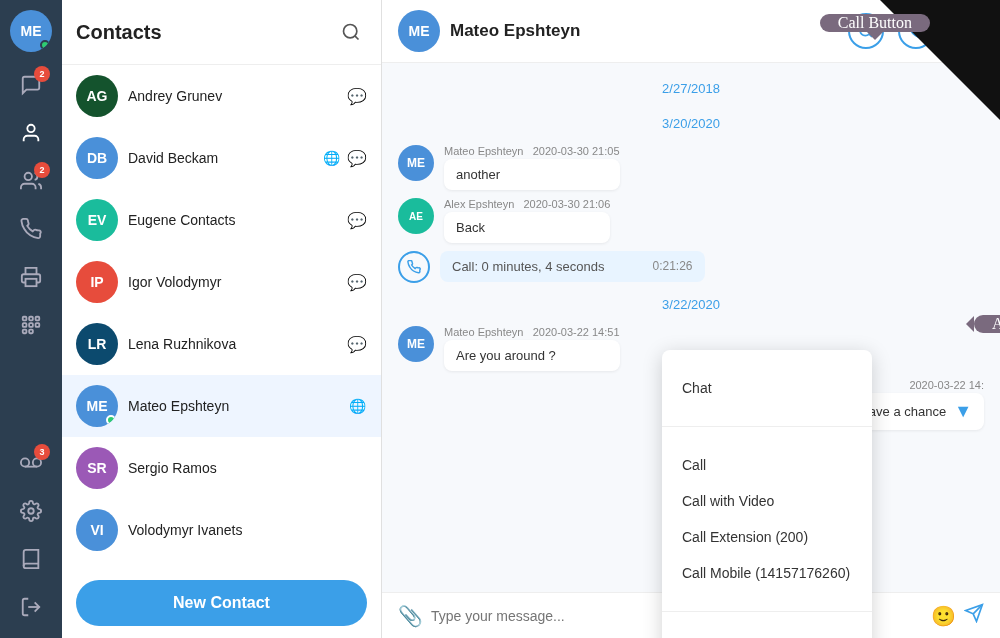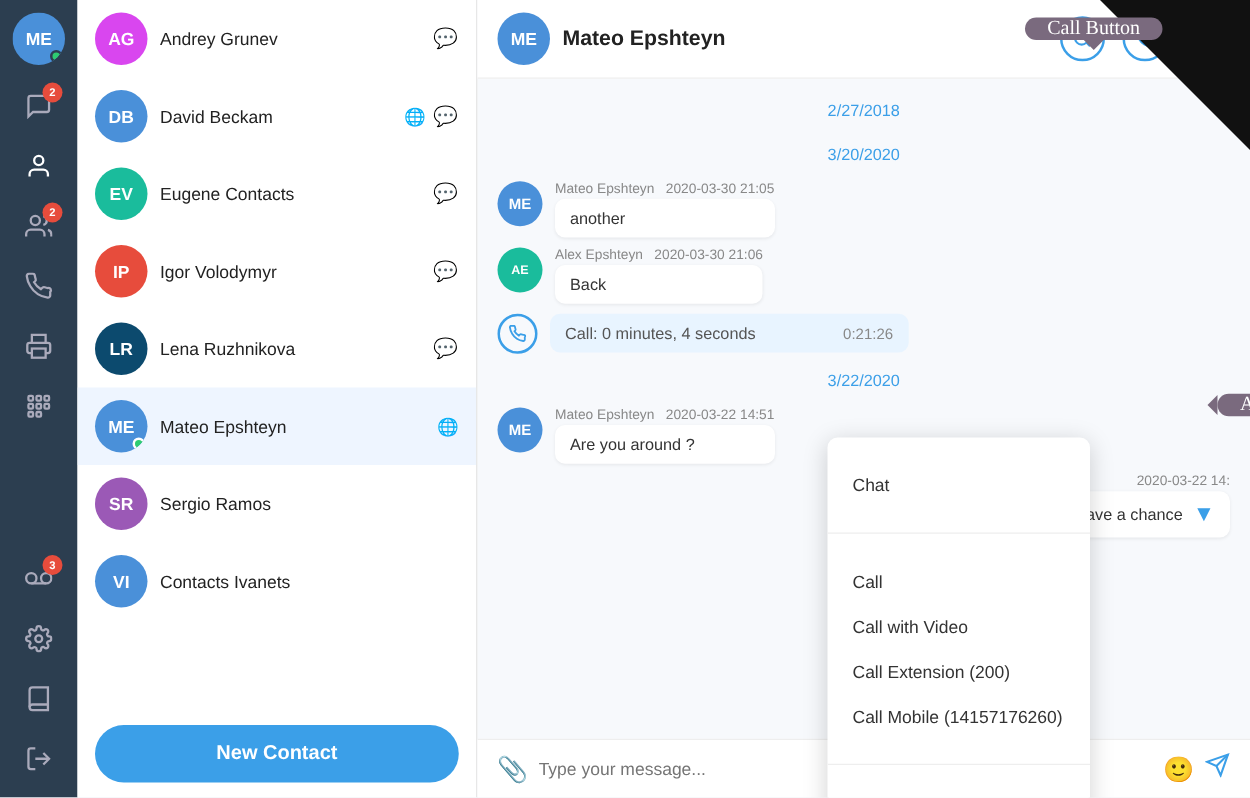--- a/index.html
+++ b/index.html
@@ -89,21 +89,21 @@
       width: 36px; height: 36px; border-radius: 50%; border: 2px solid #3b9fe8; display: flex; align-items: center; justify-content: center; cursor: pointer; color: #3b9fe8; background: #fff; margin-left: 4px;
     }
 
     .chat-messages { flex: 1; overflow-y: auto; padding: 12px 16px; display: flex; flex-direction: column; gap: 8px; }
     .date-label { text-align: center; font-size: 13px; color: #3b9fe8; font-weight: 500; margin: 6px 0; }
     .msg-row { display: flex; align-items: flex-start; gap: 10px; }
     .msg-avatar { width: 36px; height: 36px; border-radius: 50%; background: #ccc; overflow: hidden; flex-shrink: 0; }
     .msg-bubble-wrap { display: flex; flex-direction: column; }
     .msg-meta { font-size: 11px; color: #888; margin-bottom: 2px; }
     .msg-bubble { background: #fff; border-radius: 8px; padding: 8px 12px; font-size: 13px; color: #333; max-width: 340px; box-shadow: 0 1px 3px rgba(0,0,0,0.07); }
-    .call-bubble { background: #e8f4ff; border-radius: 8px; padding: 8px 12px; font-size: 13px; color: #555; display: flex; align-items: flex-end; gap: 8px; }
+    .call-bubble { background: #e8f4ff; border-radius: 8px; padding: 8px 12px; font-size: 13px; color: #555; display: flex; align-items: flex-start; gap: 8px; }
     .call-icon-circle { width: 32px; height: 32px; border-radius: 50%; border: 2px solid #3b9fe8; display: flex; align-items: center; justify-content: center; color: #3b9fe8; font-size: 14px; }
 
     .chat-input-bar {
       display: flex; align-items: center; padding: 10px 16px; background: #fff; border-top: 1px solid #eee; gap: 8px;
     }
     .attach-btn { color: #aaa; font-size: 20px; cursor: pointer; }
     .msg-input { flex: 1; border: none; outline: none; font-size: 14px; color: #555; background: transparent; }
     .emoji-btn { color: #aaa; font-size: 20px; cursor: pointer; }
     .send-btn { color: #3b9fe8; font-size: 20px; cursor: pointer; }
 
@@ -148,21 +148,21 @@
       top: 100%; left: 50%; transform: translateX(-50%);
     }
     .callout-action { top: 315px; left: 592px; }
     .callout-action::after {
       border-right-color: #7a6a7e;
       top: 50%; left: -16px; transform: translateY(-50%);
     }
 
     
     .av-blue { background: #4a90d9; }
-    .av-orange { background: #d946ef; }
+    .av-orange { background: #14532d; }
     .av-teal { background: #1abc9c; }
     .av-red { background: #e74c3c; }
     .av-purple { background: #9b59b6; }
     .av-gray { background: #0c4a6e; }
 
     
     .av-initials { display: flex; align-items: center; justify-content: center; color: #fff; font-weight: 700; font-size: 14px; width: 100%; height: 100%; }
 
     
     .corner-triangle {
@@ -264,20 +264,29 @@
   <div class="nav-icon-btn">
     <svg width="22" height="22" viewBox="0 0 24 24" fill="none" stroke="currentColor" stroke-width="2">
         <path d="M9 21H5a2 2 0 0 1-2-2V5a2 2 0 0 1 2-2h4"></path>
         <polyline points="16 17 21 12 16 7"></polyline>
         <line x1="21" y1="12" x2="9" y2="12"></line>
       </svg>
   </div>
 </div>
 
 <div class="contacts-panel">
+  <div class="contacts-header">
+    <span class="contacts-title">Contacts</span>
+    <div class="search-icon-btn">
+      <svg width="20" height="20" viewBox="0 0 24 24" fill="none" stroke="currentColor" stroke-width="2">
+          <circle cx="11" cy="11" r="8"></circle>
+          <line x1="21" y1="21" x2="16.65" y2="16.65"></line>
+        </svg>
+    </div>
+  </div>
 
   <div class="contact-list">
 
     <div class="contact-item">
       <div class="contact-avatar av-orange">
           <div class="av-initials">AG</div>
         </div>
       <span class="contact-name">Andrey Grunev</span>
       <div class="contact-meta">
         <span class="chat-icon">💬</span>
@@ -333,21 +342,21 @@
     <div class="contact-item">
       <div class="contact-avatar av-purple">
           <div class="av-initials">SR</div>
         </div>
       <span class="contact-name">Sergio Ramos</span>
     </div>
     <div class="contact-item">
       <div class="contact-avatar av-blue">
           <div class="av-initials">VI</div>
         </div>
-      <span class="contact-name">Contacts Ivanets</span>
+      <span class="contact-name">Volodymyr Ivanets</span>
     </div>
     <div class="contact-item">
       
       
     </div>
   </div>
 
   <button class="new-contact-btn">New Contact</button>
 </div>
 
@@ -402,21 +411,21 @@
     </div>
 
     <div class="msg-row">
       <div class="call-icon-circle">
         <svg width="14" height="14" viewBox="0 0 24 24" fill="none" stroke="currentColor" stroke-width="2.5">
             <path d="M22 16.92v3a2 2 0 0 1-2.18 2 19.79 19.79 0 0 1-8.63-3.07A19.5 19.5 0 0 1 4.69 12 19.79 19.79 0 0 1 1.61 3.38 2 2 0 0 1 3.58 1h3a2 2 0 0 1 2 1.72c.127.96.361 1.903.7 2.81a2 2 0 0 1-.45 2.11L7.91 8.56a16 16 0 0 0 6 6l1.27-1.27a2 2 0 0 1 2.11-.45c.907.339 1.85.573 2.81.7A2 2 0 0 1 22 16.92z"></path>
           </svg>
       </div>
       <div class="call-bubble">
         <span>Call: 0 minutes, 4 seconds</span>
-        <span style="margin-left:62px;font-size:12px;color:#888;">0:21:26</span>
+        <span style="margin-left:40px;font-size:12px;color:#888;">0:21:26</span>
       </div>
     </div>
 
     <div class="date-label">3/22/2020</div>
 
     <div class="msg-row">
       <div class="msg-avatar av-blue">
           <div class="av-initials" style="font-size:12px;">ME</div>
         </div>
       <div class="msg-bubble-wrap">

